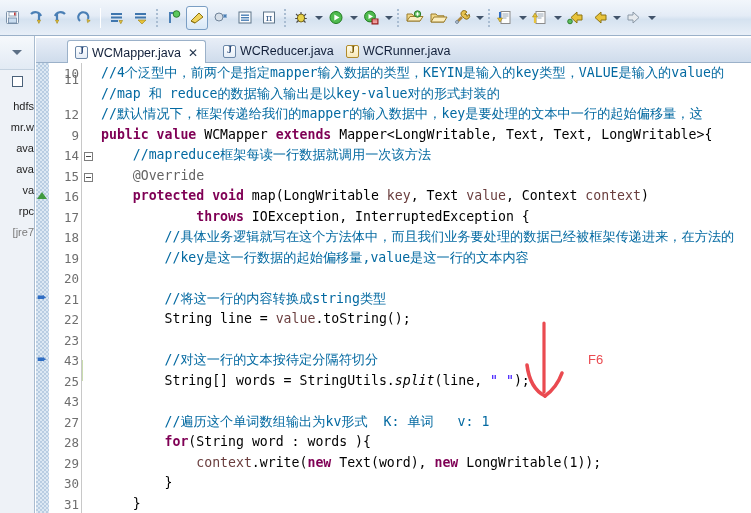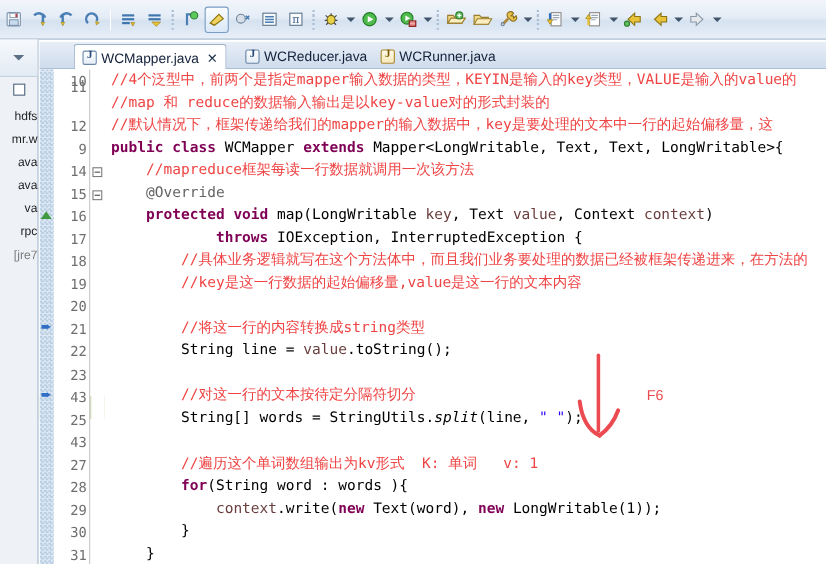--- a/index.html
+++ b/index.html
@@ -138,21 +138,21 @@
   .ln {
     position:absolute; right:3px; width:30px; text-align:right;
     font-family:"DejaVu Sans Mono", monospace; font-size:12.5px;
     color:#6e6e6e;
   }
   .code {
     position:absolute; left:6px; white-space:pre;
     font-family:"DejaVu Sans Mono", monospace;
     font-size:13.2px; color:#000000; line-height:20.5px;
   }
-  .cmt  { color:#ef4444; }
+  .cmt  { color:#0369a1; }
   .kw   { color:#7f0055; font-weight:bold; }
   .str  { color:#2a00ff; }
   .stat { font-style:italic; }
   .param{ color:#6a3e3e; }
   .hl-green { background:#c9dcae; }
 
   
   .foldbox {
     position:absolute; left:1px; width:9px; height:9px;
     border:1px solid #7d7d7d; background:#fff;
@@ -458,21 +458,21 @@
   <div style="position:absolute;left:0;top:0;width:13px;height:450px;">
     <div class="gm-tri" style="top:129px"></div>
     <div class="gm-arrow" style="top:228px">➨</div>
     <div class="gm-arrow" style="top:290px">➨</div>
   </div>
 
   <div style="position:absolute;left:59px;top:0;right:0;">
     <div class="code cmt" style="top:0px">//4个泛型中，前两个是指定mapper输入数据的类型，KEYIN是输入的key类型，VALUE是输入的value的</div>
     <div class="code cmt" style="top:20.5px">//map 和 reduce的数据输入输出是以key-value对的形式封装的</div>
     <div class="code cmt" style="top:41px">//默认情况下，框架传递给我们的mapper的输入数据中，key是要处理的文本中一行的起始偏移量，这</div>
-    <div class="code" style="top:61.5px"><span class="kw">public class</span> WCMapper <span class="kw">extends</span> Mapper&lt;LongWritable, Text, Text, LongWritable&gt;{</div>
+    <div class="code" style="top:61.5px"><span class="kw">public value</span> WCMapper <span class="kw">extends</span> Mapper&lt;LongWritable, Text, Text, LongWritable&gt;{</div>
     <div class="code cmt" style="top:82px">    //mapreduce框架每读一行数据就调用一次该方法</div>
     <div class="code" style="top:102.5px"><span style="color:#646464">    @Override</span></div>
     <div class="code" style="top:123px">    <span class="kw">protected void</span> map(LongWritable <span class="param">key</span>, Text <span class="param">value</span>, Context <span class="param">context</span>)</div>
     <div class="code" style="top:143.5px">            <span class="kw">throws</span> IOException, InterruptedException {</div>
     <div class="code cmt" style="top:164px">        //具体业务逻辑就写在这个方法体中，而且我们业务要处理的数据已经被框架传递进来，在方法的</div>
     <div class="code cmt" style="top:184.5px">        //key是这一行数据的起始偏移量,value是这一行的文本内容</div>
     <div class="code" style="top:205px"></div>
     <div class="code cmt" style="top:225.5px">        //将这一行的内容转换成string类型</div>
     <div class="code" style="top:246px">        String line = <span class="param">value</span>.toString();</div>
     <div class="code" style="top:266.5px"></div>

